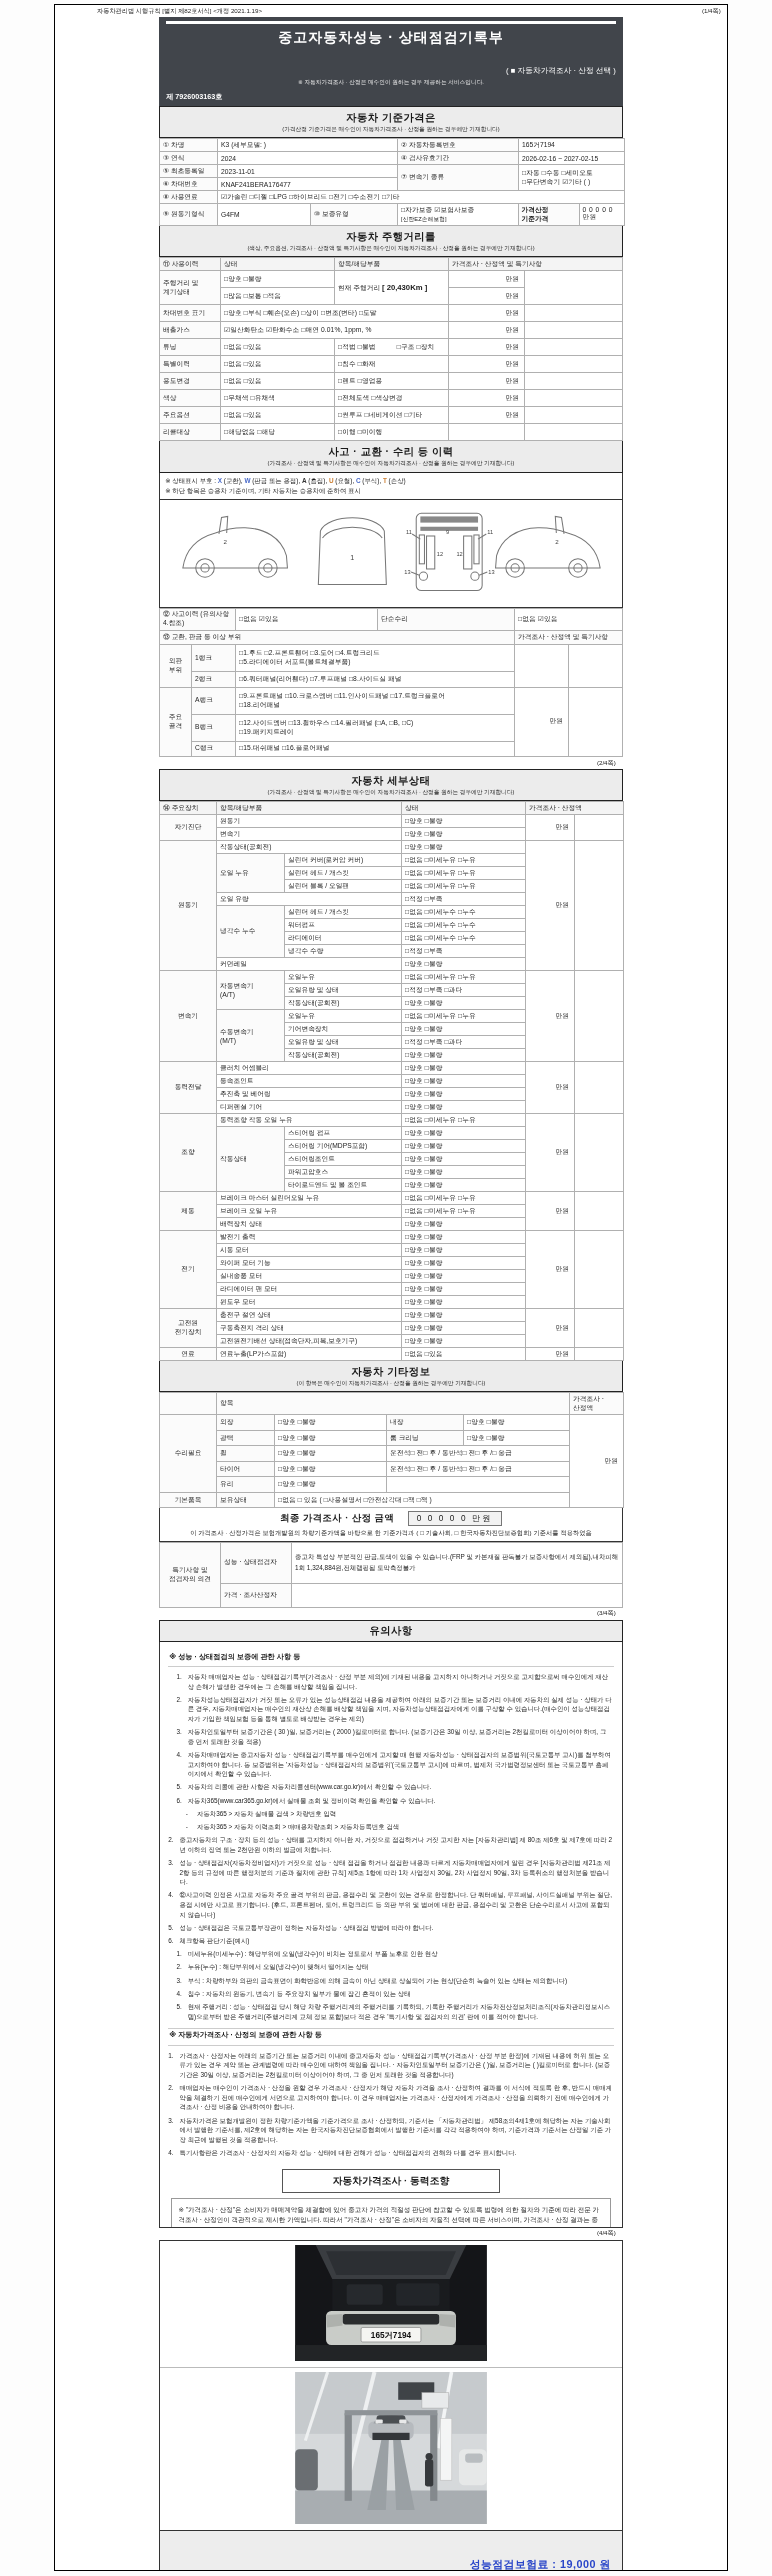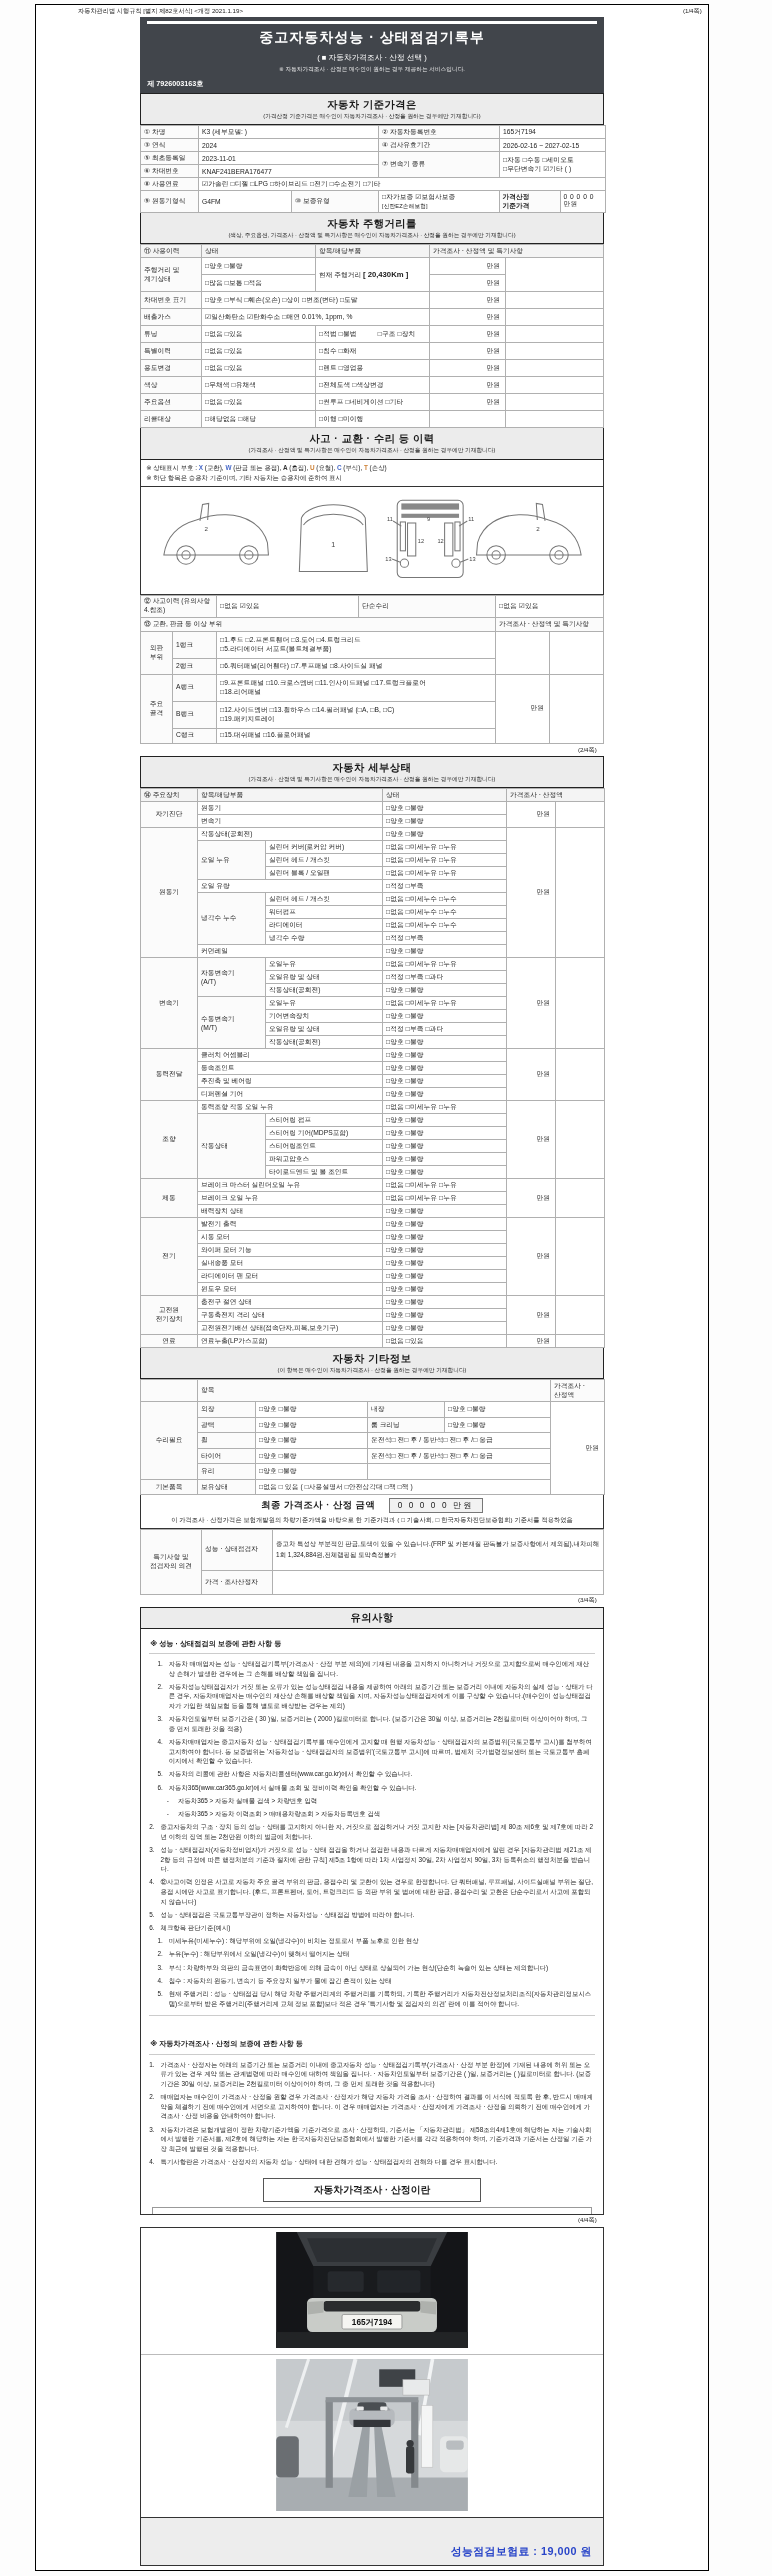--- a/index.html
+++ b/index.html
@@ -1,27 +1,27 @@
 <!DOCTYPE html>
 <html style="font-size:8.2px"><head>
 <meta charset="utf-8">
 <style>
   html,body{margin:0;padding:0;}
   body{
     width:773px;height:2576px;background:#fdfdfd;position:relative;
     font-family:"Liberation Sans","DejaVu Sans",sans-serif;color:#1a1a1a;
   }
-  .frame{position:absolute;left:35px;top:4.1px;width:672px;height:2565px;border:1.5px solid #000;background:#fff;overflow:hidden;}
+  .frame{position:absolute;left:54px;top:4.1px;width:672px;height:2565px;border:1.5px solid #000;background:#fff;overflow:hidden;}
   .reg-row{display:flex;justify-content:space-between;align-items:flex-start;padding:2.1px 6.2px 1px 42px;font-size:6.2px;color:#222;}
   .content{width:464px;margin:0 auto;}
   
   .main-header{background:#41454b;color:#fff;padding:3.1px 7.2px 4.1px;position:relative;}
   .white-rule{height:2.6px;background:#fff;margin:1px 0 5.2px;}
   .doc-title{text-align:center;font-size:14px;font-weight:bold;letter-spacing:1px;}
-  .doc-sub{text-align:center;font-size:7.7px;margin-top:6px;}
+  .doc-sub{text-align:right;font-size:7.7px;margin-top:19px;}
   .doc-note{text-align:center;font-size:5.7px;margin-top:2.6px;color:#eee;}
   .doc-no{font-size:7.2px;font-weight:bold;margin-top:5.2px;}
   
   .sec-title{border:1px solid #222;border-bottom:0.5px solid #222;background:#ececec;text-align:center;padding:3.6px 2.1px 3.1px;}
   .sec-title .t{font-size:10.3px;font-weight:bold;letter-spacing:0.5px;}
   .sec-title .s{font-size:5.7px;margin-top:1.5px;color:#222;}
   
   table{border-collapse:collapse;table-layout:fixed;width:464px;background:#fff;}
   table{border:1px solid #333;}
   td,th{border:0.5px solid #b0b0b0;font-size:6.7px;padding:1.5px 3.1px;vertical-align:middle;word-break:keep-all;}
@@ -36,21 +36,21 @@
   .mileage-val{font-weight:bold;font-size:7.7px;}
   
   .final-band{border:1px solid #333;background:#fff;padding:2.6px 4.1px 3.1px;}
   .final-line{display:flex;justify-content:center;align-items:center;gap:13.4px;}
   .final-label{font-size:9.3px;font-weight:bold;letter-spacing:0.5px;}
   .final-value{border:0.8px solid #777;background:#f2f2f2;padding:1px 8.2px;font-size:8.2px;letter-spacing:2.1px;}
   .final-note{text-align:center;font-size:6.2px;margin-top:2.6px;}
   
   .notice-body{border:1px solid #333;border-top:none;background:#fff;padding:5.2px 8.2px 3.1px;height:576px;overflow:hidden;}
   .notice-heading{font-size:7.2px;font-weight:bold;padding:4.1px 1px;border-bottom:0.5px solid #ccc;margin-bottom:5.2px;}
-  .notice-heading.mid{border-top:0.5px solid #ccc;margin-top:7.2px;padding-top:23px;}
+  .notice-heading.mid{border-top:0.5px solid #ccc;margin-top:7.2px;padding-top:1px;}
   .nitem{display:flex;font-size:6.4px;line-height:1.5;margin:0 0 3.6px;}
   .nitem .num{width:11.3px;flex:none;}
   .nitem.lv2{padding-left:8.2px;}
   .nitem.lv3{padding-left:17.5px;}
   .val-box{width:216px;margin:11.3px auto 5.2px;border:1px solid #555;text-align:center;font-size:9.8px;font-weight:bold;padding:4.6px 0;}
   .val-text{border:0.5px solid #999;margin:4.1px 3.1px 2.1px;padding:5.2px 6.2px;font-size:6.5px;line-height:1.6;}
   
   .photo-wrap{border:1px solid #333;background:#fff;}
   .photo-row{text-align:center;padding:4.1px 0;border-bottom:0.5px solid #bbb;}
   .photo-row:last-child{border-bottom:none;}
@@ -733,21 +733,21 @@
           </div>
           <div class="nitem lv1">
             <span class="num">3.</span>
             <span>자동차가격은 보험개발원이 정한 차량기준가액을 기준가격으로 조사 · 산정하되, 기준서는 「자동차관리법」 제58조의4제1호에 해당하는 자는 기술사회에서 발행한 기준서를, 제2호에 해당하는 자는 한국자동차진단보증협회에서 발행한 기준서를 각각 적용하여야 하며, 기준가격과 기준서는 산정일 기준 가장 최근에 발행된 것을 적용합니다.</span>
           </div>
           <div class="nitem lv1">
             <span class="num">4.</span>
             <span>특기사항란은 가격조사 · 산정자의 자동차 성능 · 상태에 대한 견해가 성능 · 상태점검자의 견해와 다를 경우 표시합니다.</span>
           </div>
         </div>
-      <div class="val-box">자동차가격조사 · 산정이란</div>
+      <div class="val-box">자동차가격조사 · 동력조향</div>
       <div class="val-text">※ "가격조사 · 산정"은 소비자가 매매계약을 체결함에 있어 중고차 가격의 적절성 판단에 참고할 수 있도록 법령에 의한 절차와 기준에 따라 전문 가격조사 · 산정인이 객관적으로 제시한 가액입니다. 따라서 "가격조사 · 산정"은 소비자의 자율적 선택에 따른 서비스이며, 가격조사 · 산정 결과는 중고차 가격판단에 관하여 법적 구속력은 없고 소비자의 구매여부 결정에 참고자료로 활용됩니다.</div>
     </div>
 
     <div class="pagemark">(4/4쪽)</div>
 
     <div class="photo-wrap">
       <div class="photo-row">
         <svg width="192" height="116" viewBox="0 0 372 225">
           <rect width="372" height="225" fill="#141518"></rect>
           <polygon points="40,0 332,0 300,66 72,66" fill="#3a3d41"></polygon>

